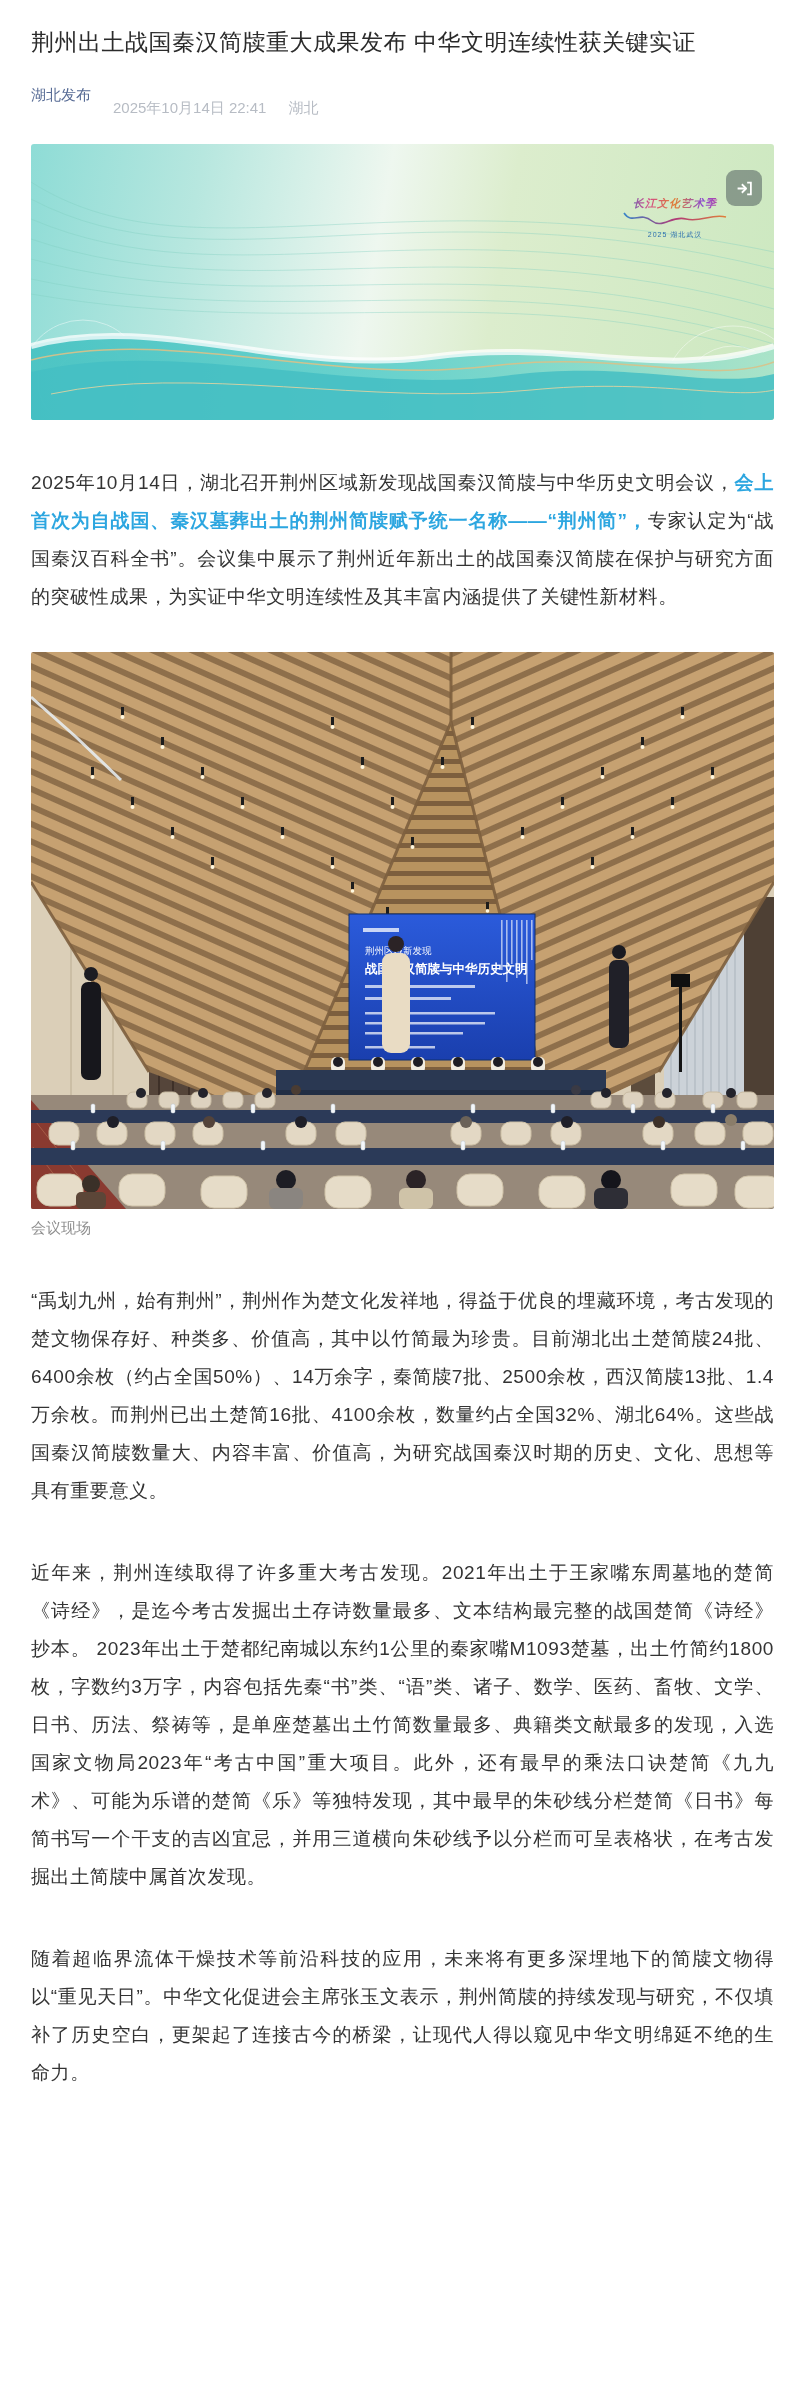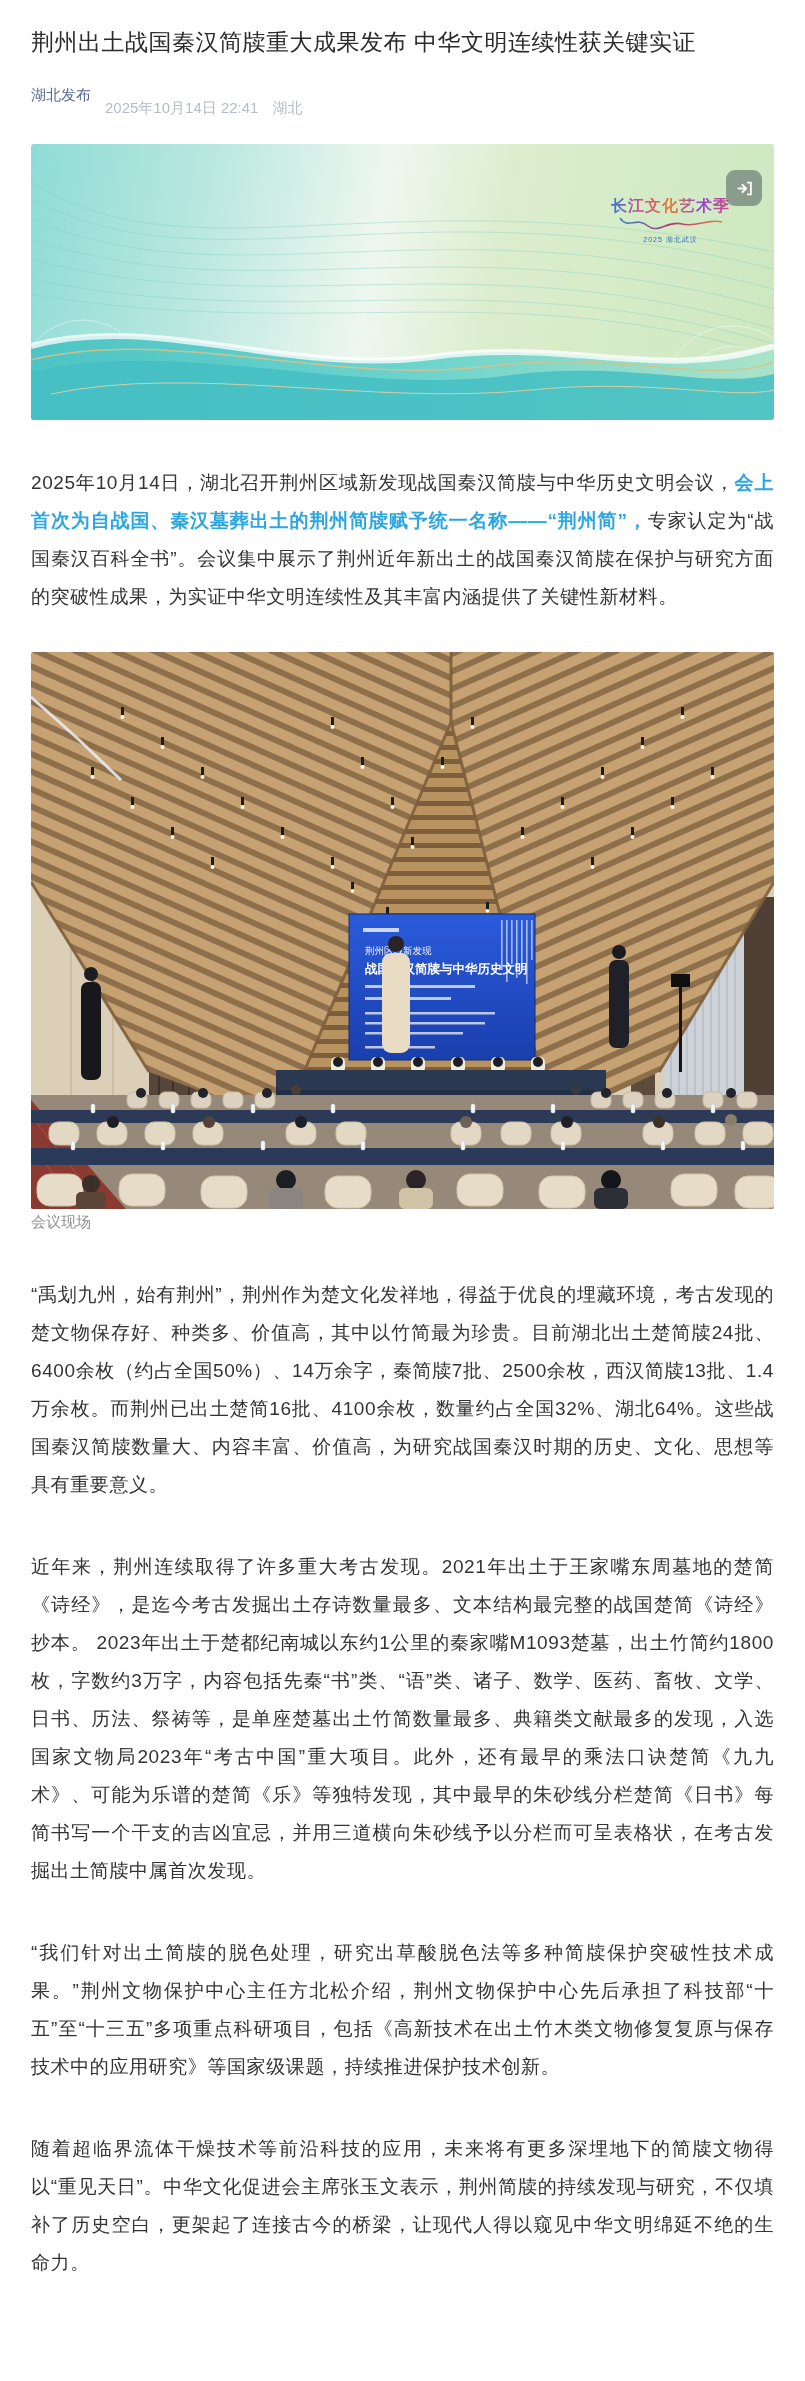--- a/index.html
+++ b/index.html
@@ -1,35 +1,35 @@
 <!DOCTYPE html>
 <html><head>
 <meta charset="utf-8">
 <style>
   html,body{margin:0;padding:0;background:#ffffff;}
   body{width:805px;height:2381px;overflow:hidden;font-family:"Liberation Sans","DejaVu Sans",sans-serif;}
   .container{padding:0 31px;}
   .title{margin:26px 0 0;font-size:23px;line-height:1.45;font-weight:400;color:#2b2b2b;letter-spacing:0.5px;}
-  .meta{margin-top:14px;font-size:15px;display:flex;align-items:center;gap:14px;}
+  .meta{margin-top:14px;font-size:15px;display:flex;align-items:center;gap:22px;}
   .meta .source{color:#576b95;cursor:pointer;}
   .meta .date,.meta .loc{color:#b7bcc4;margin-top:26px;}
   .banner{margin-top:26px;position:relative;height:276px;overflow:hidden;border-radius:3px;
     background:linear-gradient(100deg,#8edcd6 0%,#b7e7df 22%,#eef7ef 46%,#dcedcd 62%,#cce8c0 100%);}
   .banner svg.banner-art{position:absolute;left:0;top:0;width:100%;height:100%;}
   .banner-logo{position:absolute;top:54px;right:44px;text-align:center;line-height:1;}
-  .banner-logo .logo-text{font-size:16px;font-weight:700;letter-spacing:1px;
+  .banner-logo .logo-text{font-size:11px;font-weight:700;font-style:italic;letter-spacing:1px;
     background:linear-gradient(90deg,#2f7fd0,#d2498a,#e07f35,#8a4ad0,#d2498a);-webkit-background-clip:text;background-clip:text;color:transparent;}
   .banner-logo .logo-sub{font-size:7px;color:#2f6fae;margin-top:3px;letter-spacing:1px;}
   .banner-btn{position:absolute;top:26px;right:12px;width:36px;height:36px;border-radius:9px;
     background:rgba(80,92,94,0.55);display:flex;align-items:center;justify-content:center;cursor:pointer;}
   .para{margin:44px 0 0;font-size:19px;line-height:38px;color:#333;letter-spacing:0.6px;text-align:justify;}
   .para .highlight{color:#2ca6e0;font-weight:700;}
   .photo{margin-top:36px;}
   .photo svg{display:block;width:743px;height:557px;border-radius:2px;}
-  .caption{margin-top:4px;font-size:15px;color:#8f8f8f;}
+  .caption{margin-top:10px;font-size:15px;color:#8f8f8f;}
 </style>
 </head>
 <body>
 
 <div class="container">
 
   <h1 class="title">荆州出土战国秦汉简牍重大成果发布 中华文明连续性获关键实证</h1>
 
   <div class="meta">
     <span class="source">湖北发布</span>
@@ -387,16 +387,15 @@
           <rect x="578" y="308" width="20" height="88" rx="7" fill="#202028"></rect>
         <rect x="648" y="330" width="3" height="90" fill="#141414"></rect>
           <rect x="640" y="322" width="19" height="13" fill="#101010"></rect>
       </g>
     </svg>
   </div>
   <div class="caption">会议现场</div>
 
   <p class="para">“禹划九州，始有荆州”，荆州作为楚文化发祥地，得益于优良的埋藏环境，考古发现的楚文物保存好、种类多、价值高，其中以竹简最为珍贵。目前湖北出土楚简牍24批、6400余枚（约占全国50%）、14万余字，秦简牍7批、2500余枚，西汉简牍13批、1.4万余枚。而荆州已出土楚简16批、4100余枚，数量约占全国32%、湖北64%。这些战国秦汉简牍数量大、内容丰富、价值高，为研究战国秦汉时期的历史、文化、思想等具有重要意义。</p>
   <p class="para">近年来，荆州连续取得了许多重大考古发现。2021年出土于王家嘴东周墓地的楚简《诗经》，是迄今考古发掘出土存诗数量最多、文本结构最完整的战国楚简《诗经》抄本。 2023年出土于楚都纪南城以东约1公里的秦家嘴M1093楚墓，出土竹简约1800枚，字数约3万字，内容包括先秦“书”类、“语”类、诸子、数学、医药、畜牧、文学、日书、历法、祭祷等，是单座楚墓出土竹简数量最多、典籍类文献最多的发现，入选国家文物局2023年“考古中国”重大项目。此外，还有最早的乘法口诀楚简《九九术》、可能为乐谱的楚简《乐》等独特发现，其中最早的朱砂线分栏楚简《日书》每简书写一个干支的吉凶宜忌，并用三道横向朱砂线予以分栏而可呈表格状，在考古发掘出土简牍中属首次发现。</p>
-  <p class="para">“我们针对出土简牍的脱色处理，研究出草酸脱色法等多种简牍保护突破性技术成果。”荆州文物保护中心主任方北松介绍，荆州文物保护中心先后承担了科技部“十五”至“十三五”多项重点科研项目，包括《高新技术在出土竹木类文物修复复原与保存技术中的应用研究》等国家级课题，持续推进保护技术创新。</p>
   <p class="para">随着超临界流体干燥技术等前沿科技的应用，未来将有更多深埋地下的简牍文物得以“重见天日”。中华文化促进会主席张玉文表示，荆州简牍的持续发现与研究，不仅填补了历史空白，更架起了连接古今的桥梁，让现代人得以窥见中华文明绵延不绝的生命力。</p>
 
 </div>
 
 </body></html>

